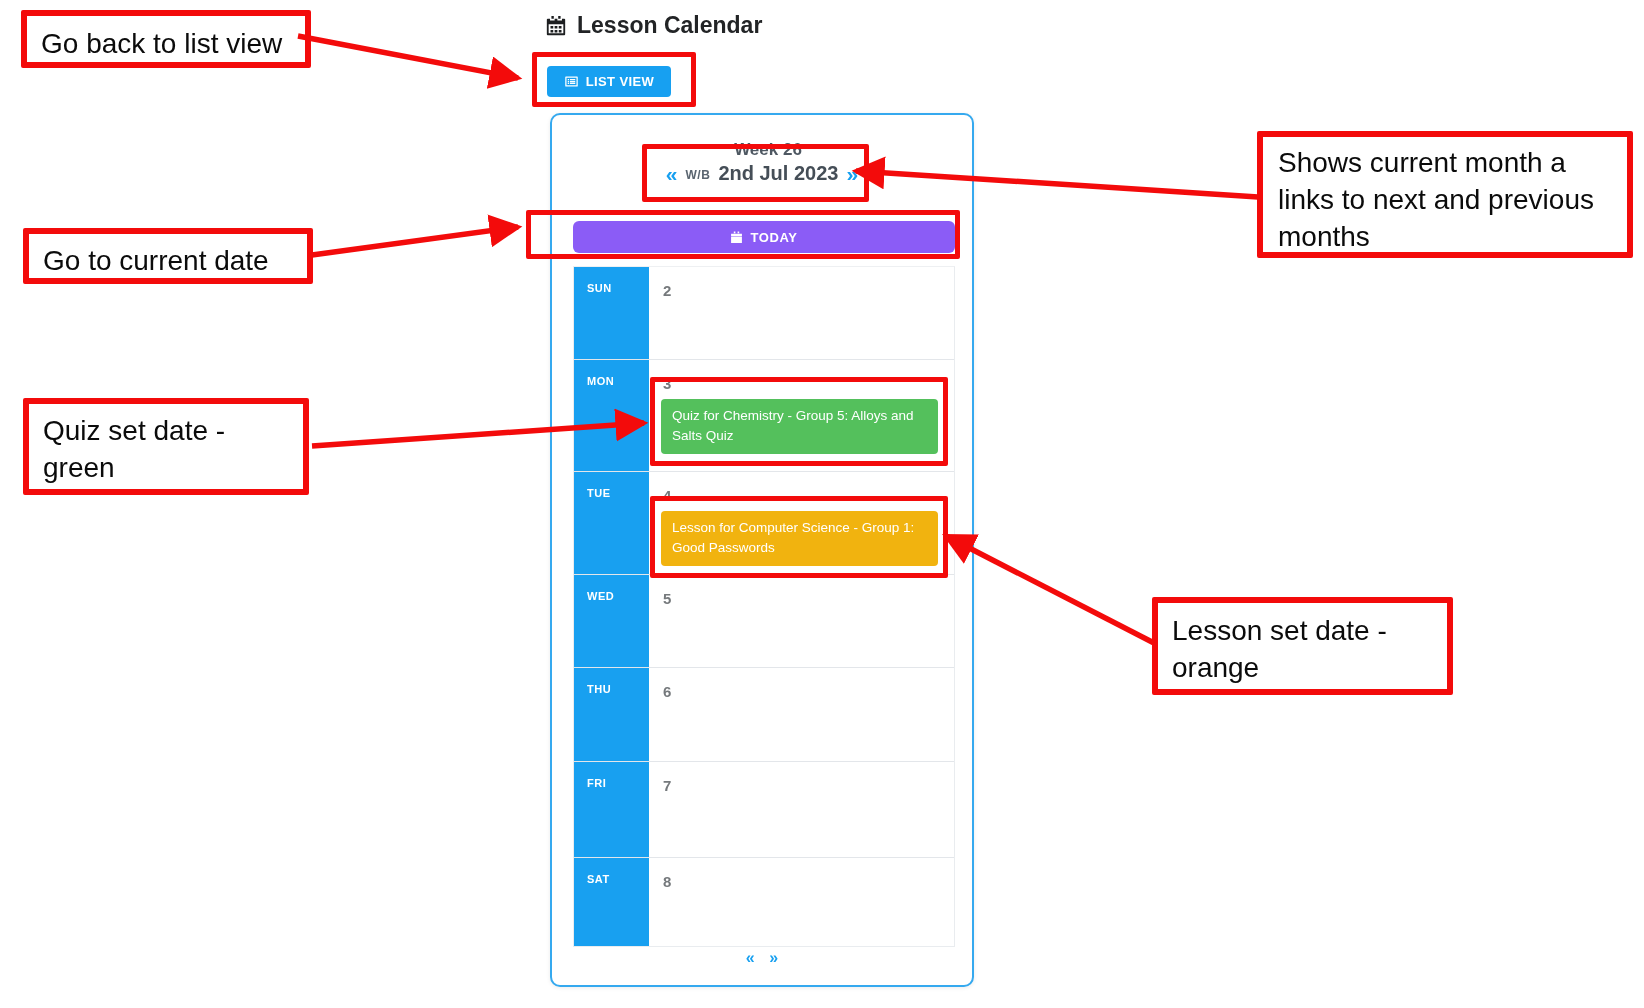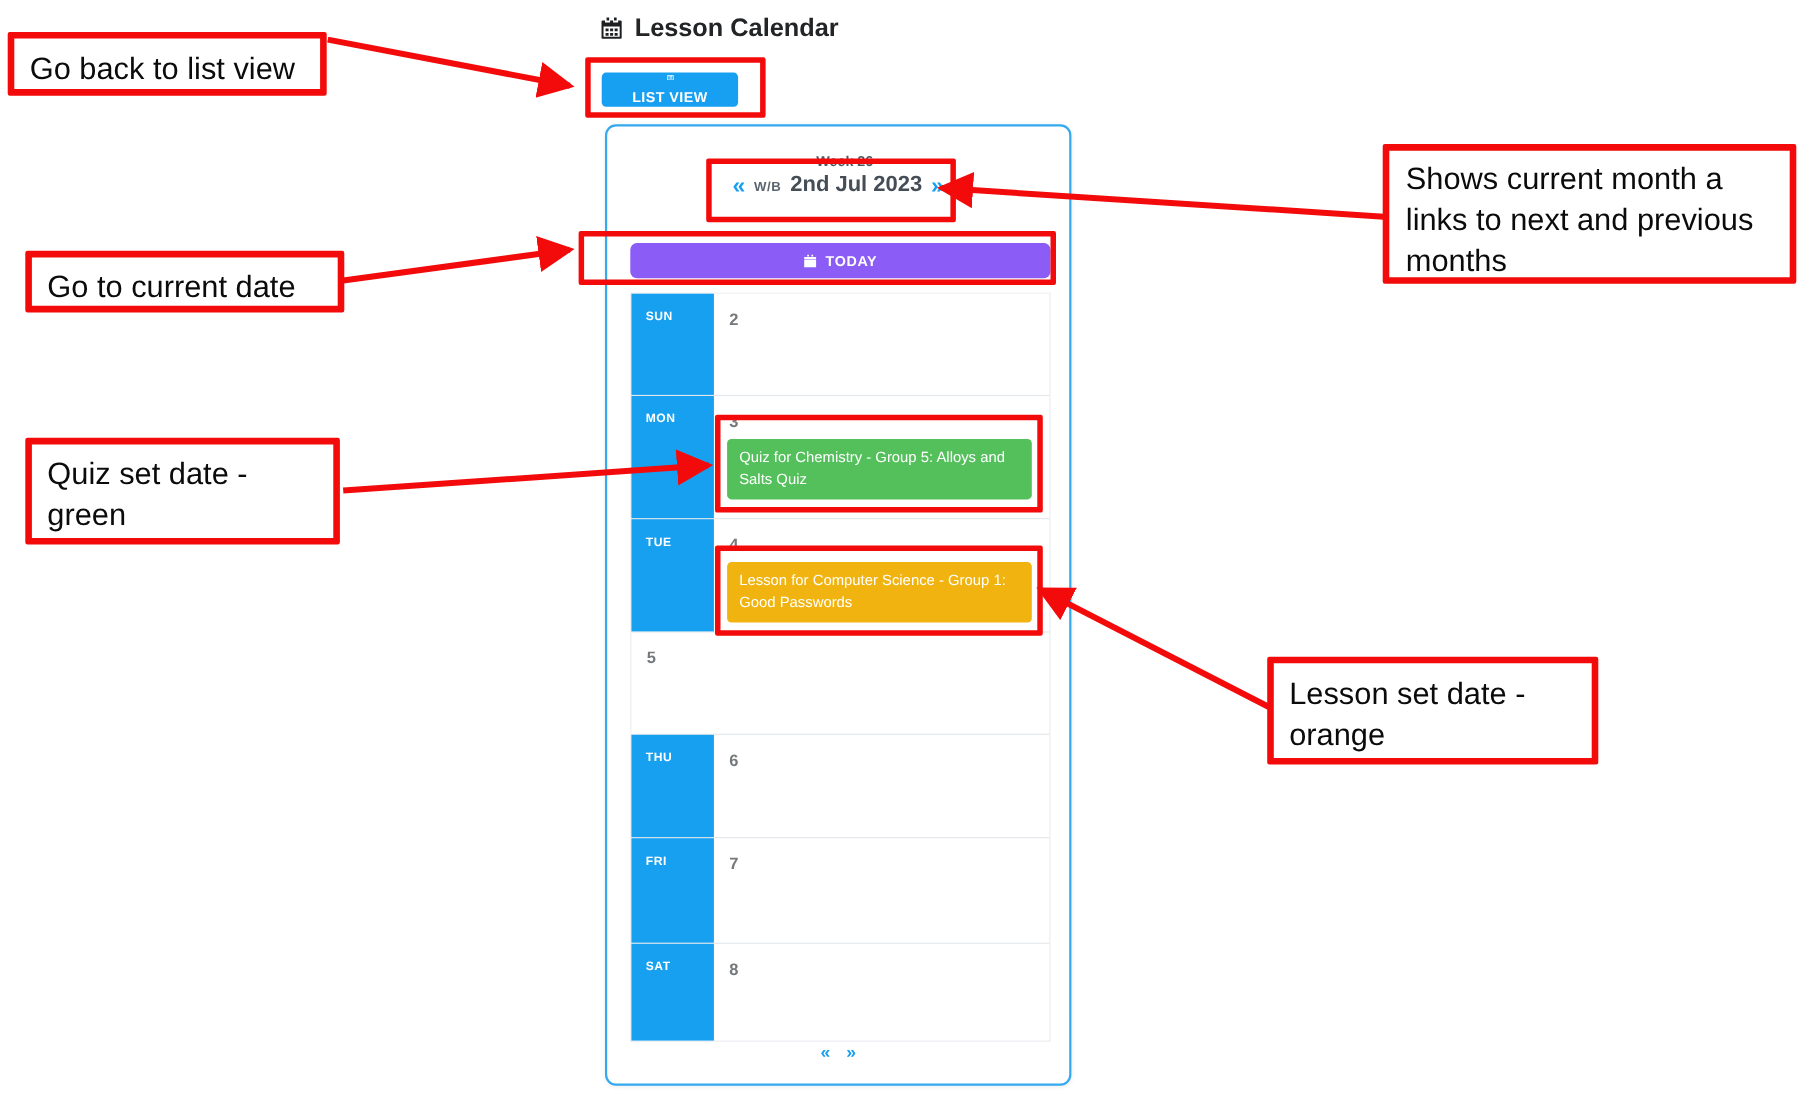--- a/index.html
+++ b/index.html
@@ -6,28 +6,28 @@
   *{box-sizing:border-box;}
   body{font-family:"Liberation Sans", sans-serif;}
   .canvas{position:relative;width:1644px;height:1008px;background:#fff;overflow:hidden;}
 
   
   .app-title{position:absolute;left:545px;top:12px;display:flex;align-items:center;gap:10px;
     font-size:23px;font-weight:bold;color:#222426;}
   .btn-listview{position:absolute;left:547px;top:66px;width:124px;height:31px;
     background:#17a0f1;color:#fff;border:none;border-radius:4px;
     font-family:"Liberation Sans",sans-serif;font-size:13px;font-weight:bold;letter-spacing:.4px;
-    display:flex;align-items:center;justify-content:center;gap:7px;cursor:pointer;flex-direction:column;}
+    display:flex;align-items:center;justify-content:center;gap:7px;cursor:pointer;}
 
   
   .cal-card{position:absolute;left:550px;top:113px;width:424px;height:874px;
     background:#fff;border:2px solid #35a9ef;border-radius:10px;
     box-shadow:0 1px 4px rgba(0,0,0,.08);}
   .week-header{position:absolute;left:0;top:24px;width:100%;text-align:center;line-height:1.25;}
-  .week-label{font-size:13px;font-weight:bold;color:#4e5862;padding-left:12px;}
+  .week-label{font-size:17px;font-weight:bold;color:#4e5862;padding-left:12px;}
   .week-nav-line{font-size:20px;font-weight:bold;color:#454e57;margin-top:1px;
     display:flex;align-items:center;justify-content:center;gap:8px;}
   .chev{color:#18a0f0;font-size:21px;font-weight:bold;cursor:pointer;line-height:1;}
   .wb{font-size:12px;font-weight:bold;color:#5a6570;letter-spacing:.5px;position:relative;top:2px;}
   .btn-today{position:absolute;left:21px;top:106px;width:382px;height:32px;
     background:#8b5cf6;color:#fff;border:none;border-radius:6px;
     font-family:"Liberation Sans",sans-serif;font-size:13px;font-weight:bold;letter-spacing:.6px;
     display:flex;align-items:center;justify-content:center;gap:7px;cursor:pointer;}
 
   .cal-table{position:absolute;left:21px;top:151px;width:382px;border:1px solid #e9ecef;border-top:1px solid #eef0f2;}
@@ -55,21 +55,21 @@
   .redbox{position:absolute;border:5px solid #f30b0b;border-radius:2px;pointer-events:none;}
   .rb-listview{left:532px;top:52px;width:164px;height:55px;}
   .rb-week{left:642px;top:144px;width:227px;height:58px;}
   .rb-today{left:526px;top:210px;width:434px;height:49px;}
   .rb-green{left:650px;top:377px;width:298px;height:89px;}
   .rb-orange{left:650px;top:496px;width:298px;height:82px;}
 
   
   .callout{position:absolute;background:#fff;border:6px solid #f30b0b;border-radius:2px;
     color:#0b0b0b;font-size:28px;line-height:37px;padding:6px 14px;}
-  .co-goback{left:7px;top:10px;width:290px;height:58px;line-height:44px;margin-top:19px;}
+  .co-goback{left:21px;top:10px;width:290px;height:58px;line-height:44px;}
   .co-today{left:23px;top:228px;width:290px;height:56px;line-height:42px;}
   .co-quiz{left:23px;top:398px;width:286px;height:97px;padding-top:8px;}
   .co-month{left:1257px;top:131px;width:376px;height:127px;padding-top:7px;padding-left:15px;}
   .co-lesson{left:1152px;top:597px;width:301px;height:98px;padding-top:9px;}
 
   .arrows{position:absolute;left:0;top:0;width:1644px;height:1008px;pointer-events:none;}
 </style>
 </head>
 <body>
 
@@ -127,20 +127,21 @@
 
       <div class="cal-row">
         <div class="day-col">TUE</div>
         <div class="day-content">
           <div class="day-date">4</div>
           <div class="event lesson">Lesson for Computer Science - Group 1: Good Passwords</div>
         </div>
       </div>
 
       <div class="cal-row">
+        <div class="day-col">WED</div>
         <div class="day-content">
           <div class="day-date">5</div>
         </div>
       </div>
 
       <div class="cal-row">
         <div class="day-col">THU</div>
         <div class="day-content">
           <div class="day-date">6</div>
         </div>

